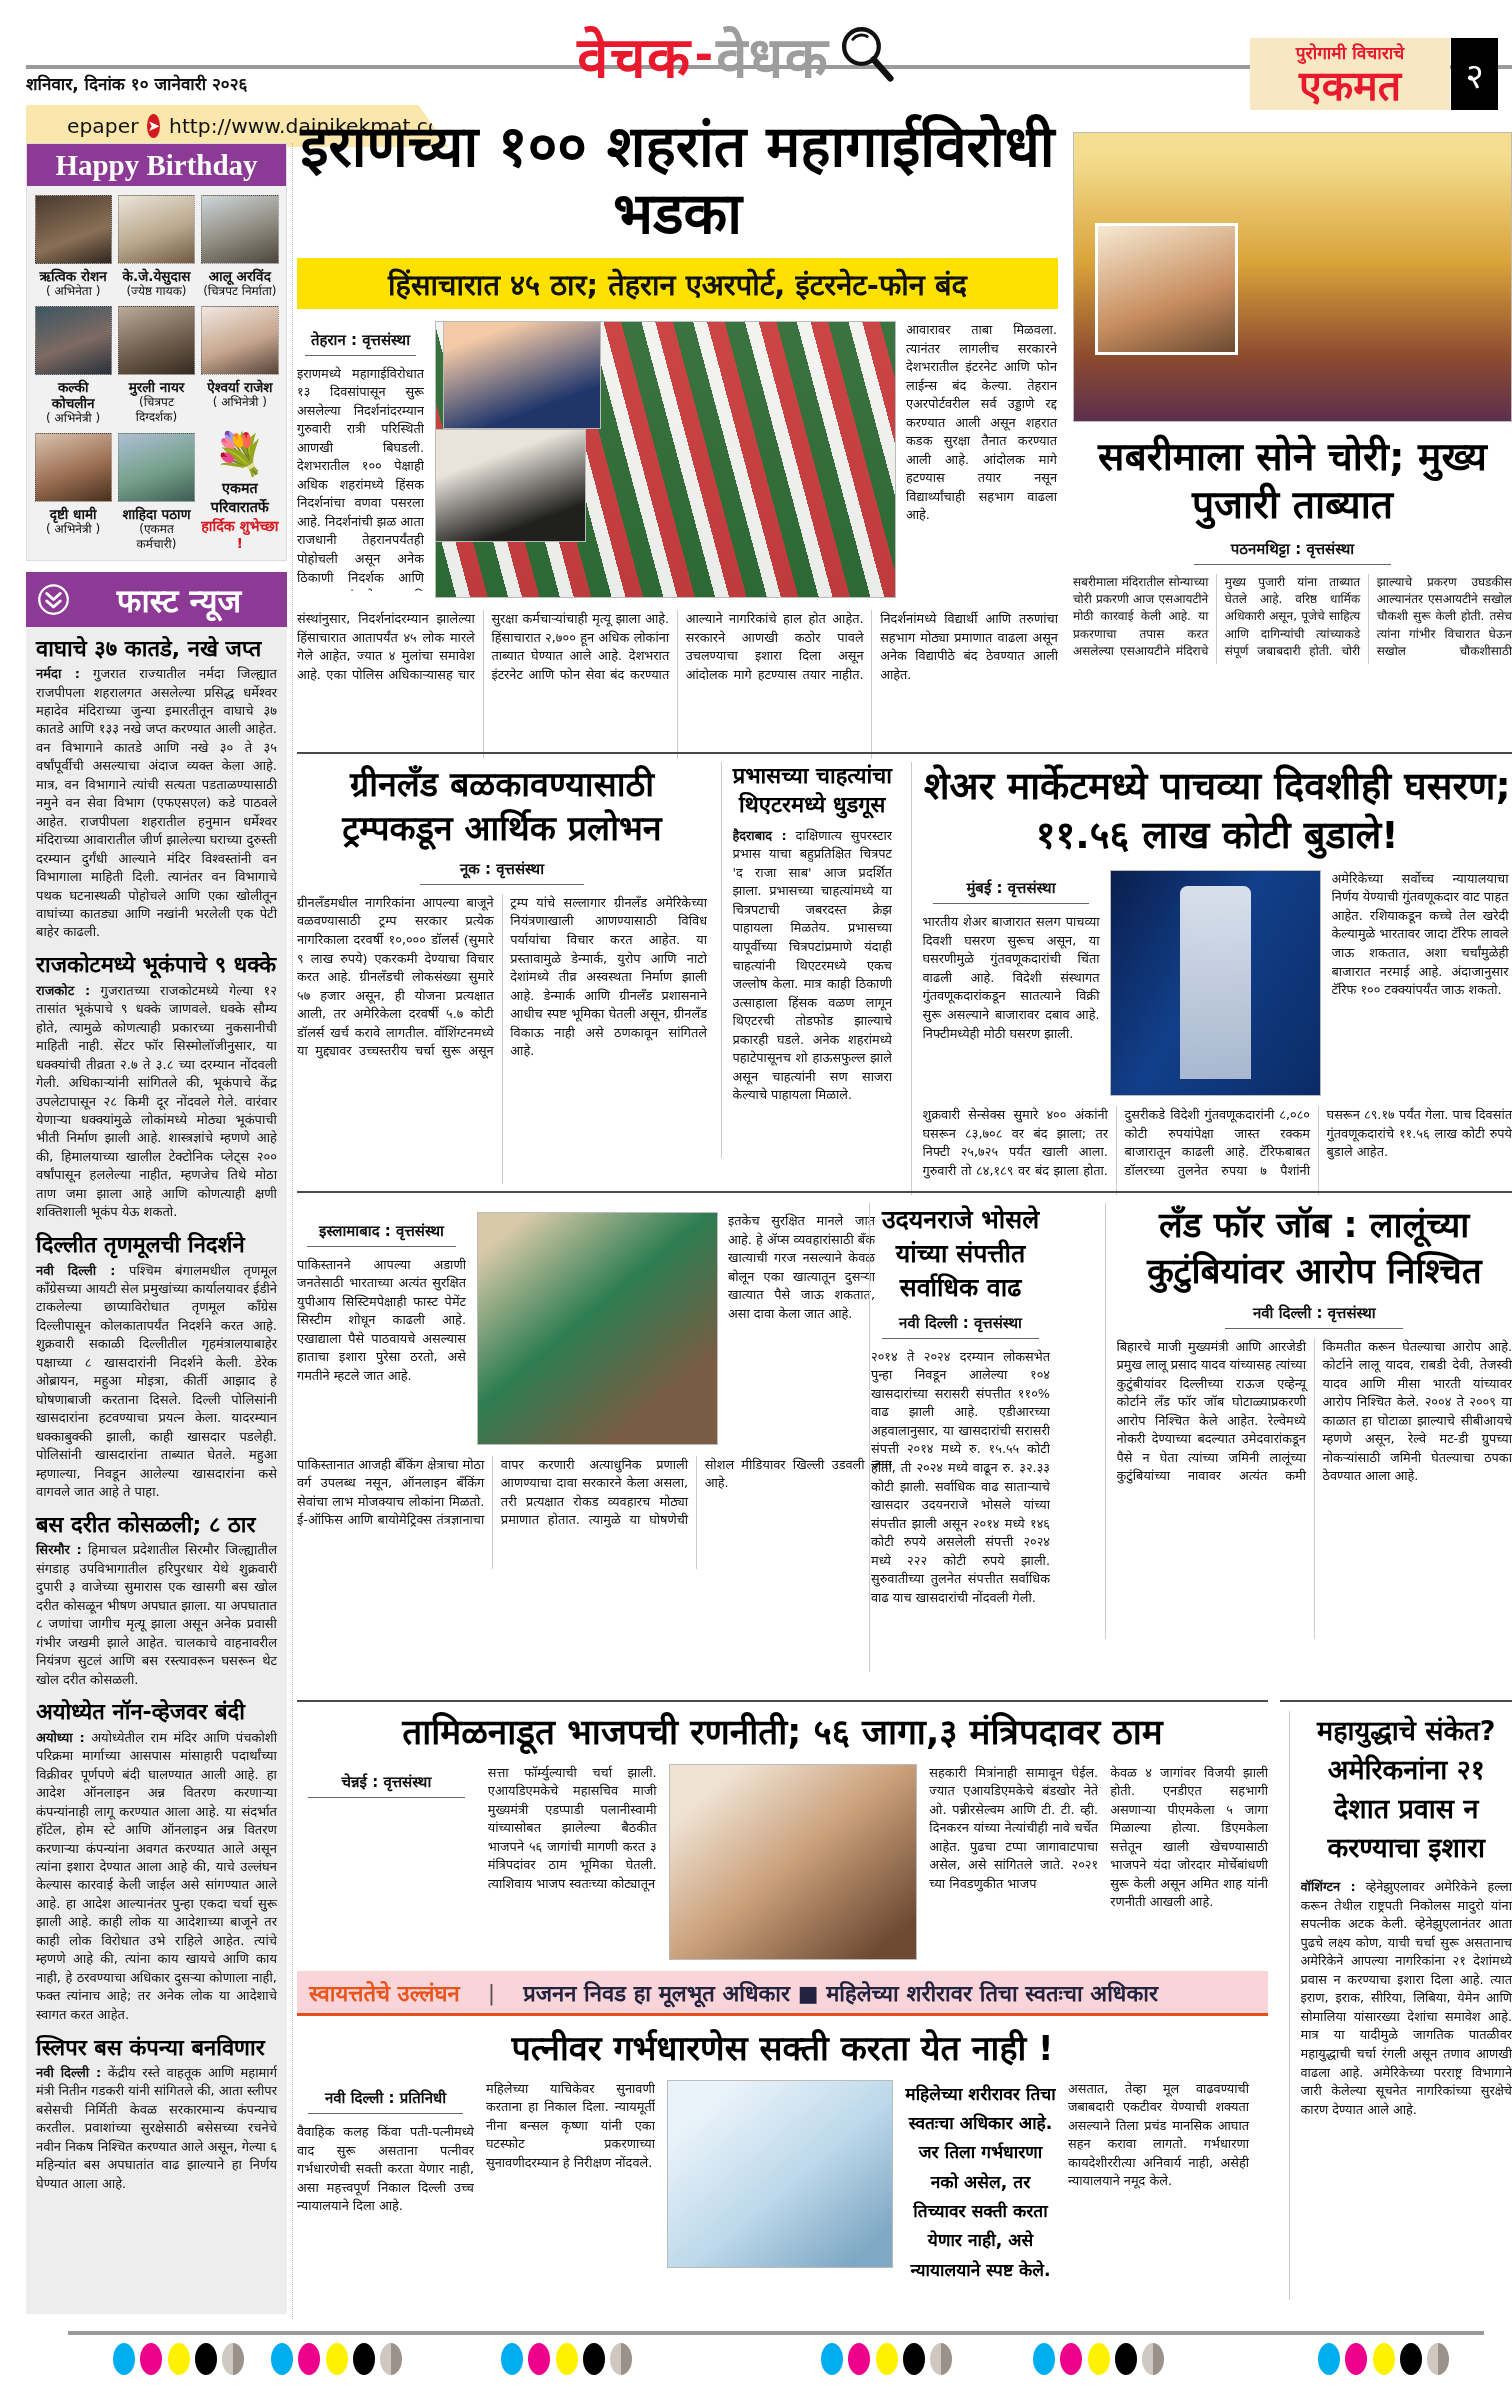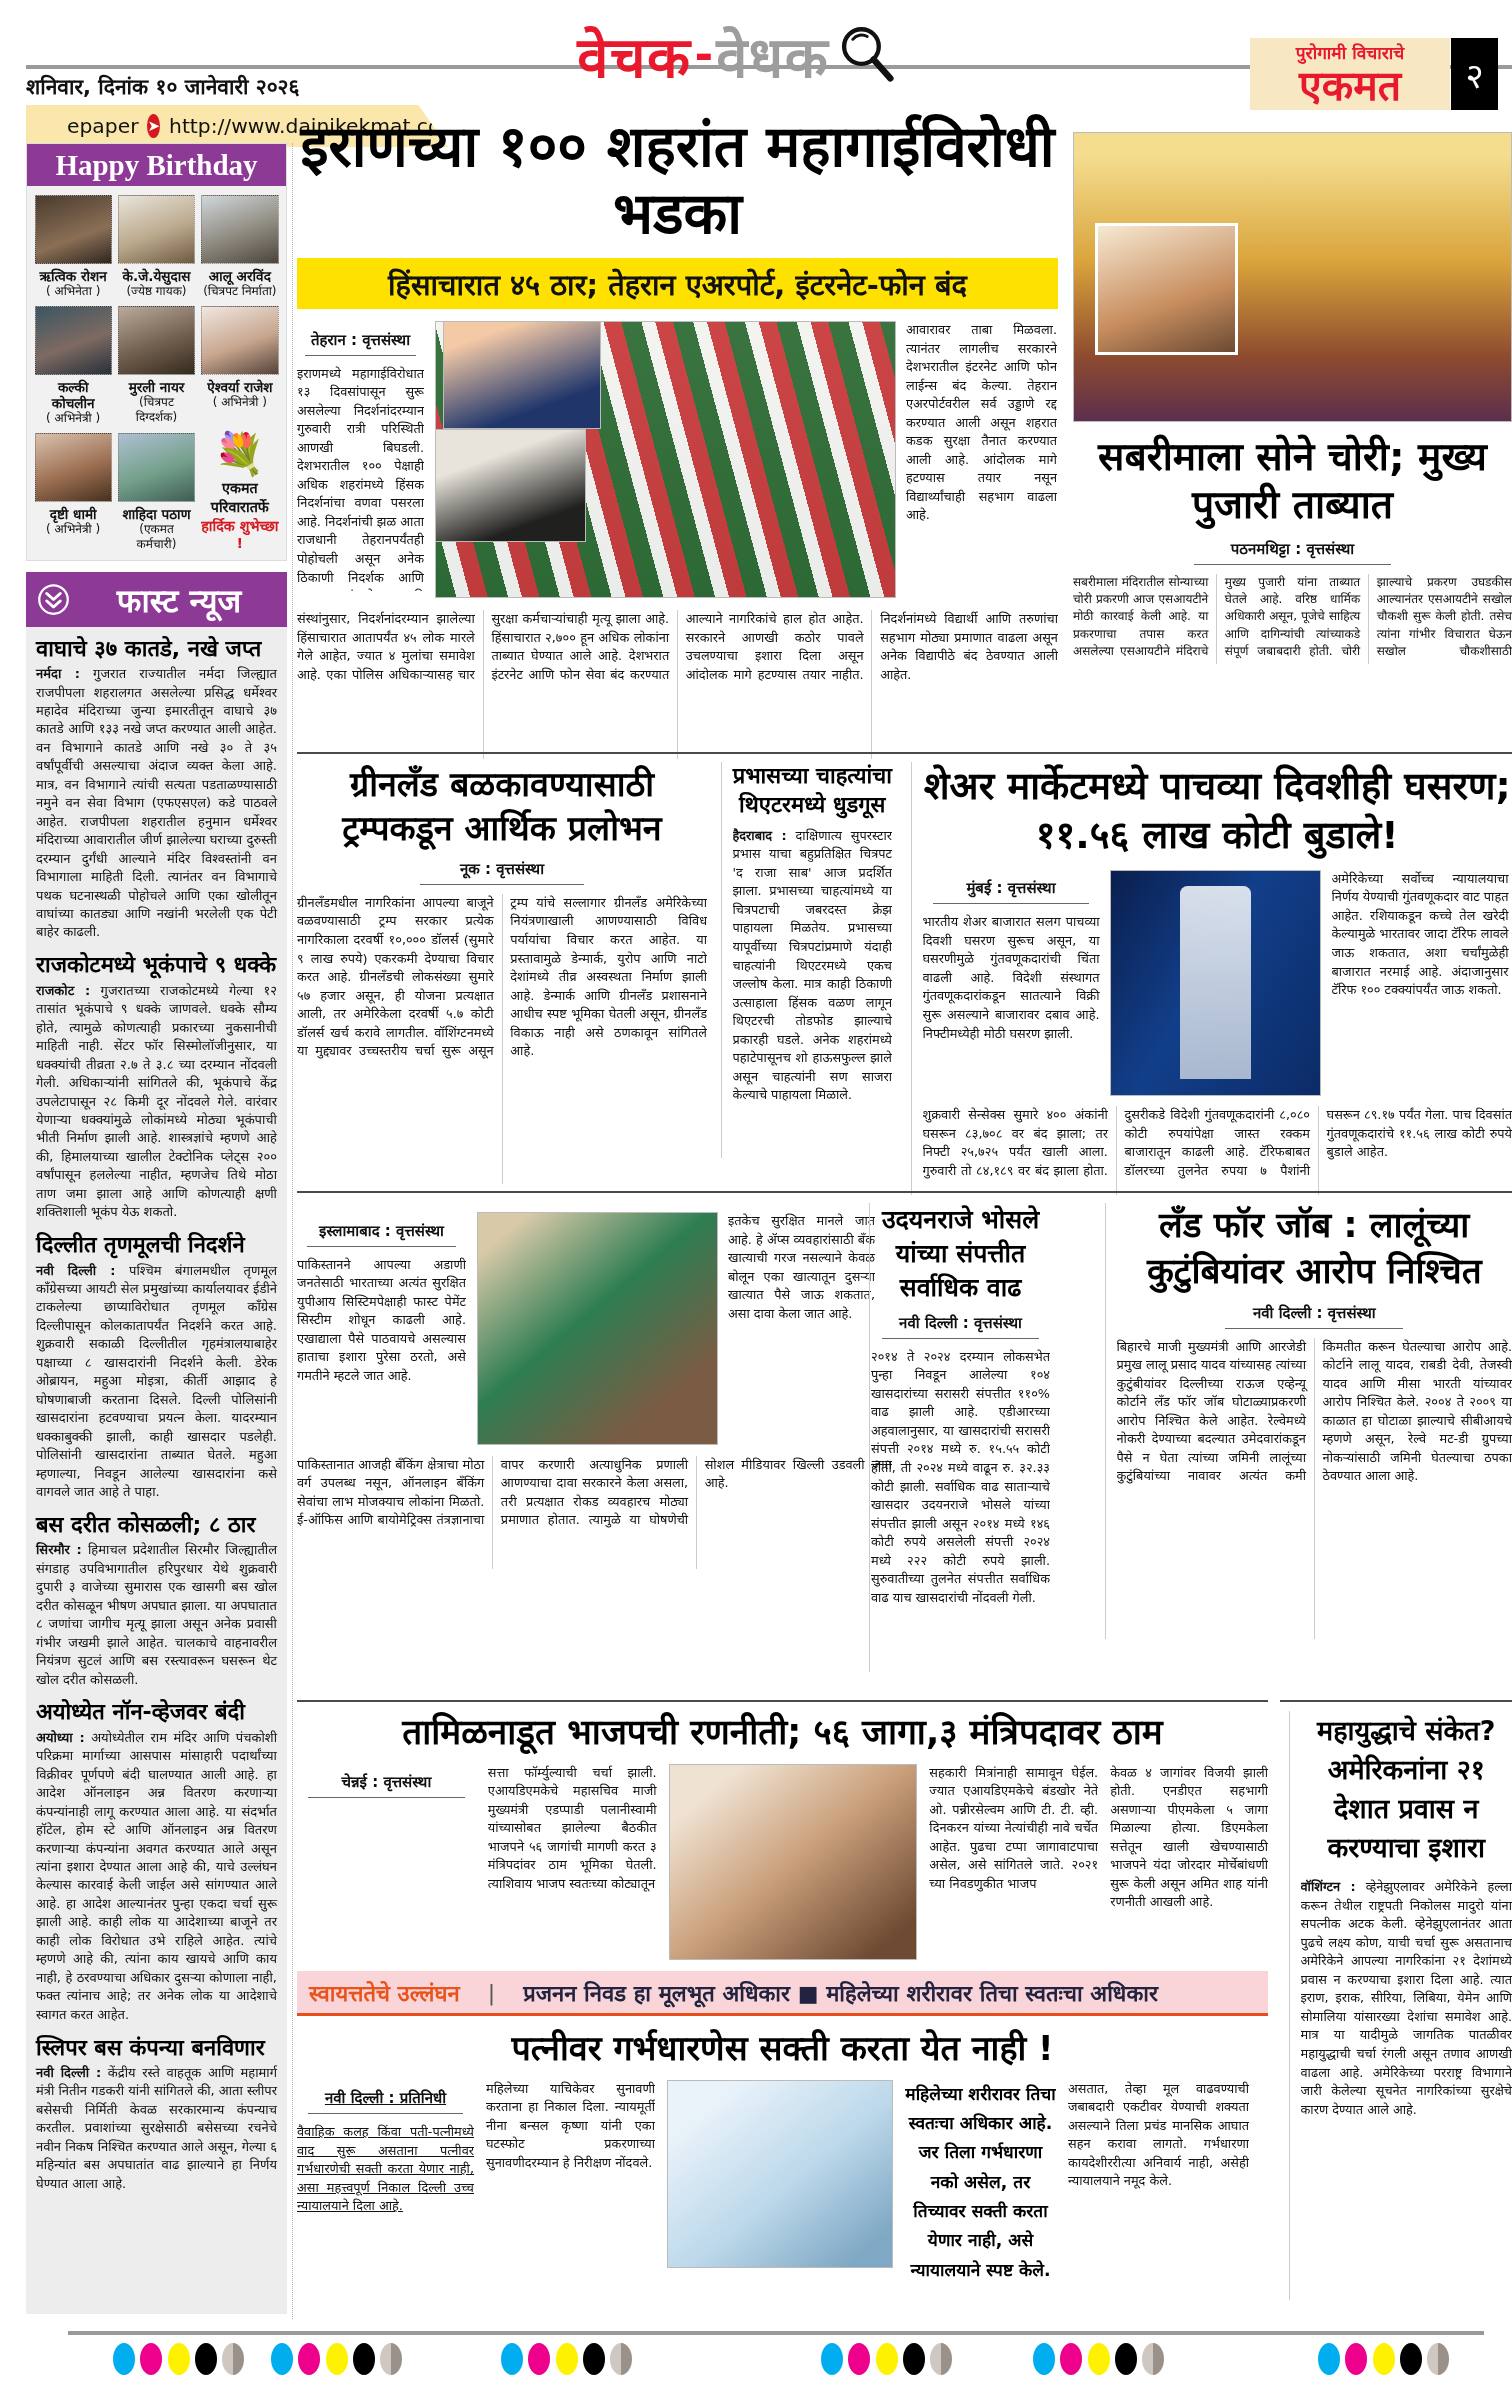--- a/index.html
+++ b/index.html
@@ -3,21 +3,21 @@
 <meta charset="utf-8">
 <style>
   * { margin:0; padding:0; box-sizing:border-box; }
   html,body { background:#ffffff; }
   body { font-family:"DejaVu Sans", sans-serif; color:#111; }
   #page { position:relative; width:1512px; height:2401px; background:#fff; overflow:hidden; }
   .abs { position:absolute; }
 
   
   .top-rule { top:65px; left:26px; width:1486px; height:3.8px; background:#9a9a9a; }
-  .date-line { top:72px; left:26px; font-size:21px; font-weight:bold; color:#111; }
+  .date-line { top:72px; left:26px; font-size:17px; font-weight:bold; color:#111; }
   .epaper { top:105px; left:26px; width:422px; height:42px; background:#fbe7ac;
             clip-path:polygon(0 0, 93% 0, 100% 100%, 0 100%);
             display:flex; align-items:center; padding-left:41px; gap:9px; font-size:20.3px; color:#111; }
   .epaper .lnk-icon { display:inline-flex; width:24px; height:24px; border-radius:50%;
             background:#d51920; color:#fff; align-items:center; justify-content:center;
             font-size:15px; font-weight:bold; }
   .logo { top:16.6px; left:497px; width:482px; display:flex; align-items:center; justify-content:center; }
   .logo .l1 { font-size:56px; font-weight:bold; color:#e8192c; letter-spacing:1.5px; }
   .logo .sep { font-size:45px; font-weight:bold; color:#e8192c; margin:0 3px; }
   .logo .l2 { font-size:56px; font-weight:bold; color:#9d9d9d; letter-spacing:1.5px; }
@@ -332,21 +332,21 @@
   </div>
 
   <div class="abs" style="top:1971px; left:297px; width:971px;">
     <div class="pinkband">
       <span class="kick">स्वायत्ततेचे उल्लंघन</span>
       <span class="pipe">|</span>
       <span>प्रजनन निवड हा मूलभूत अधिकार ■ महिलेच्या शरीरावर तिचा स्वतःचा अधिकार</span>
     </div>
     <div class="hl" style="font-size:34px; line-height:1.25; margin-top:10.5px;">पत्नीवर गर्भधारणेस सक्ती करता येत नाही !</div>
     <div style="display:flex; gap:12px; margin-top:10.5px;">
-      <div style="width:177px;text-decoration:underline;">
+      <div style="width:177px;">
         <div class="dateline">नवी दिल्ली : प्रतिनिधी</div>
         <div class="btxt" style="height:143px;">वैवाहिक कलह किंवा पती-पत्नीमध्ये वाद सुरू असताना पत्नीवर गर्भधारणेची सक्ती करता येणार नाही, असा महत्त्वपूर्ण निकाल दिल्ली उच्च न्यायालयाने दिला आहे.</div>
       </div>
       <div class="btxt" style="width:169px; height:203px;">महिलेच्या याचिकेवर सुनावणी करताना हा निकाल दिला. न्यायमूर्ती नीना बन्सल कृष्णा यांनी एका घटस्फोट प्रकरणाच्या सुनावणीदरम्यान हे निरीक्षण नोंदवले.</div>
       <div class="photo ph-doctor" style="width:226px; height:188px;"></div>
       <div class="pullquote" style="width:151px; height:203px;">महिलेच्या शरीरावर तिचा स्वतःचा अधिकार आहे. जर तिला गर्भधारणा नको असेल, तर तिच्यावर सक्ती करता येणार नाही, असे न्यायालयाने स्पष्ट केले.</div>
       <div class="btxt" style="width:181px; height:203px;">असतात, तेव्हा मूल वाढवण्याची जबाबदारी एकटीवर येण्याची शक्यता असल्याने तिला प्रचंड मानसिक आघात सहन करावा लागतो. गर्भधारणा कायदेशीररीत्या अनिवार्य नाही, असेही न्यायालयाने नमूद केले.</div>
     </div>
   </div>
 

